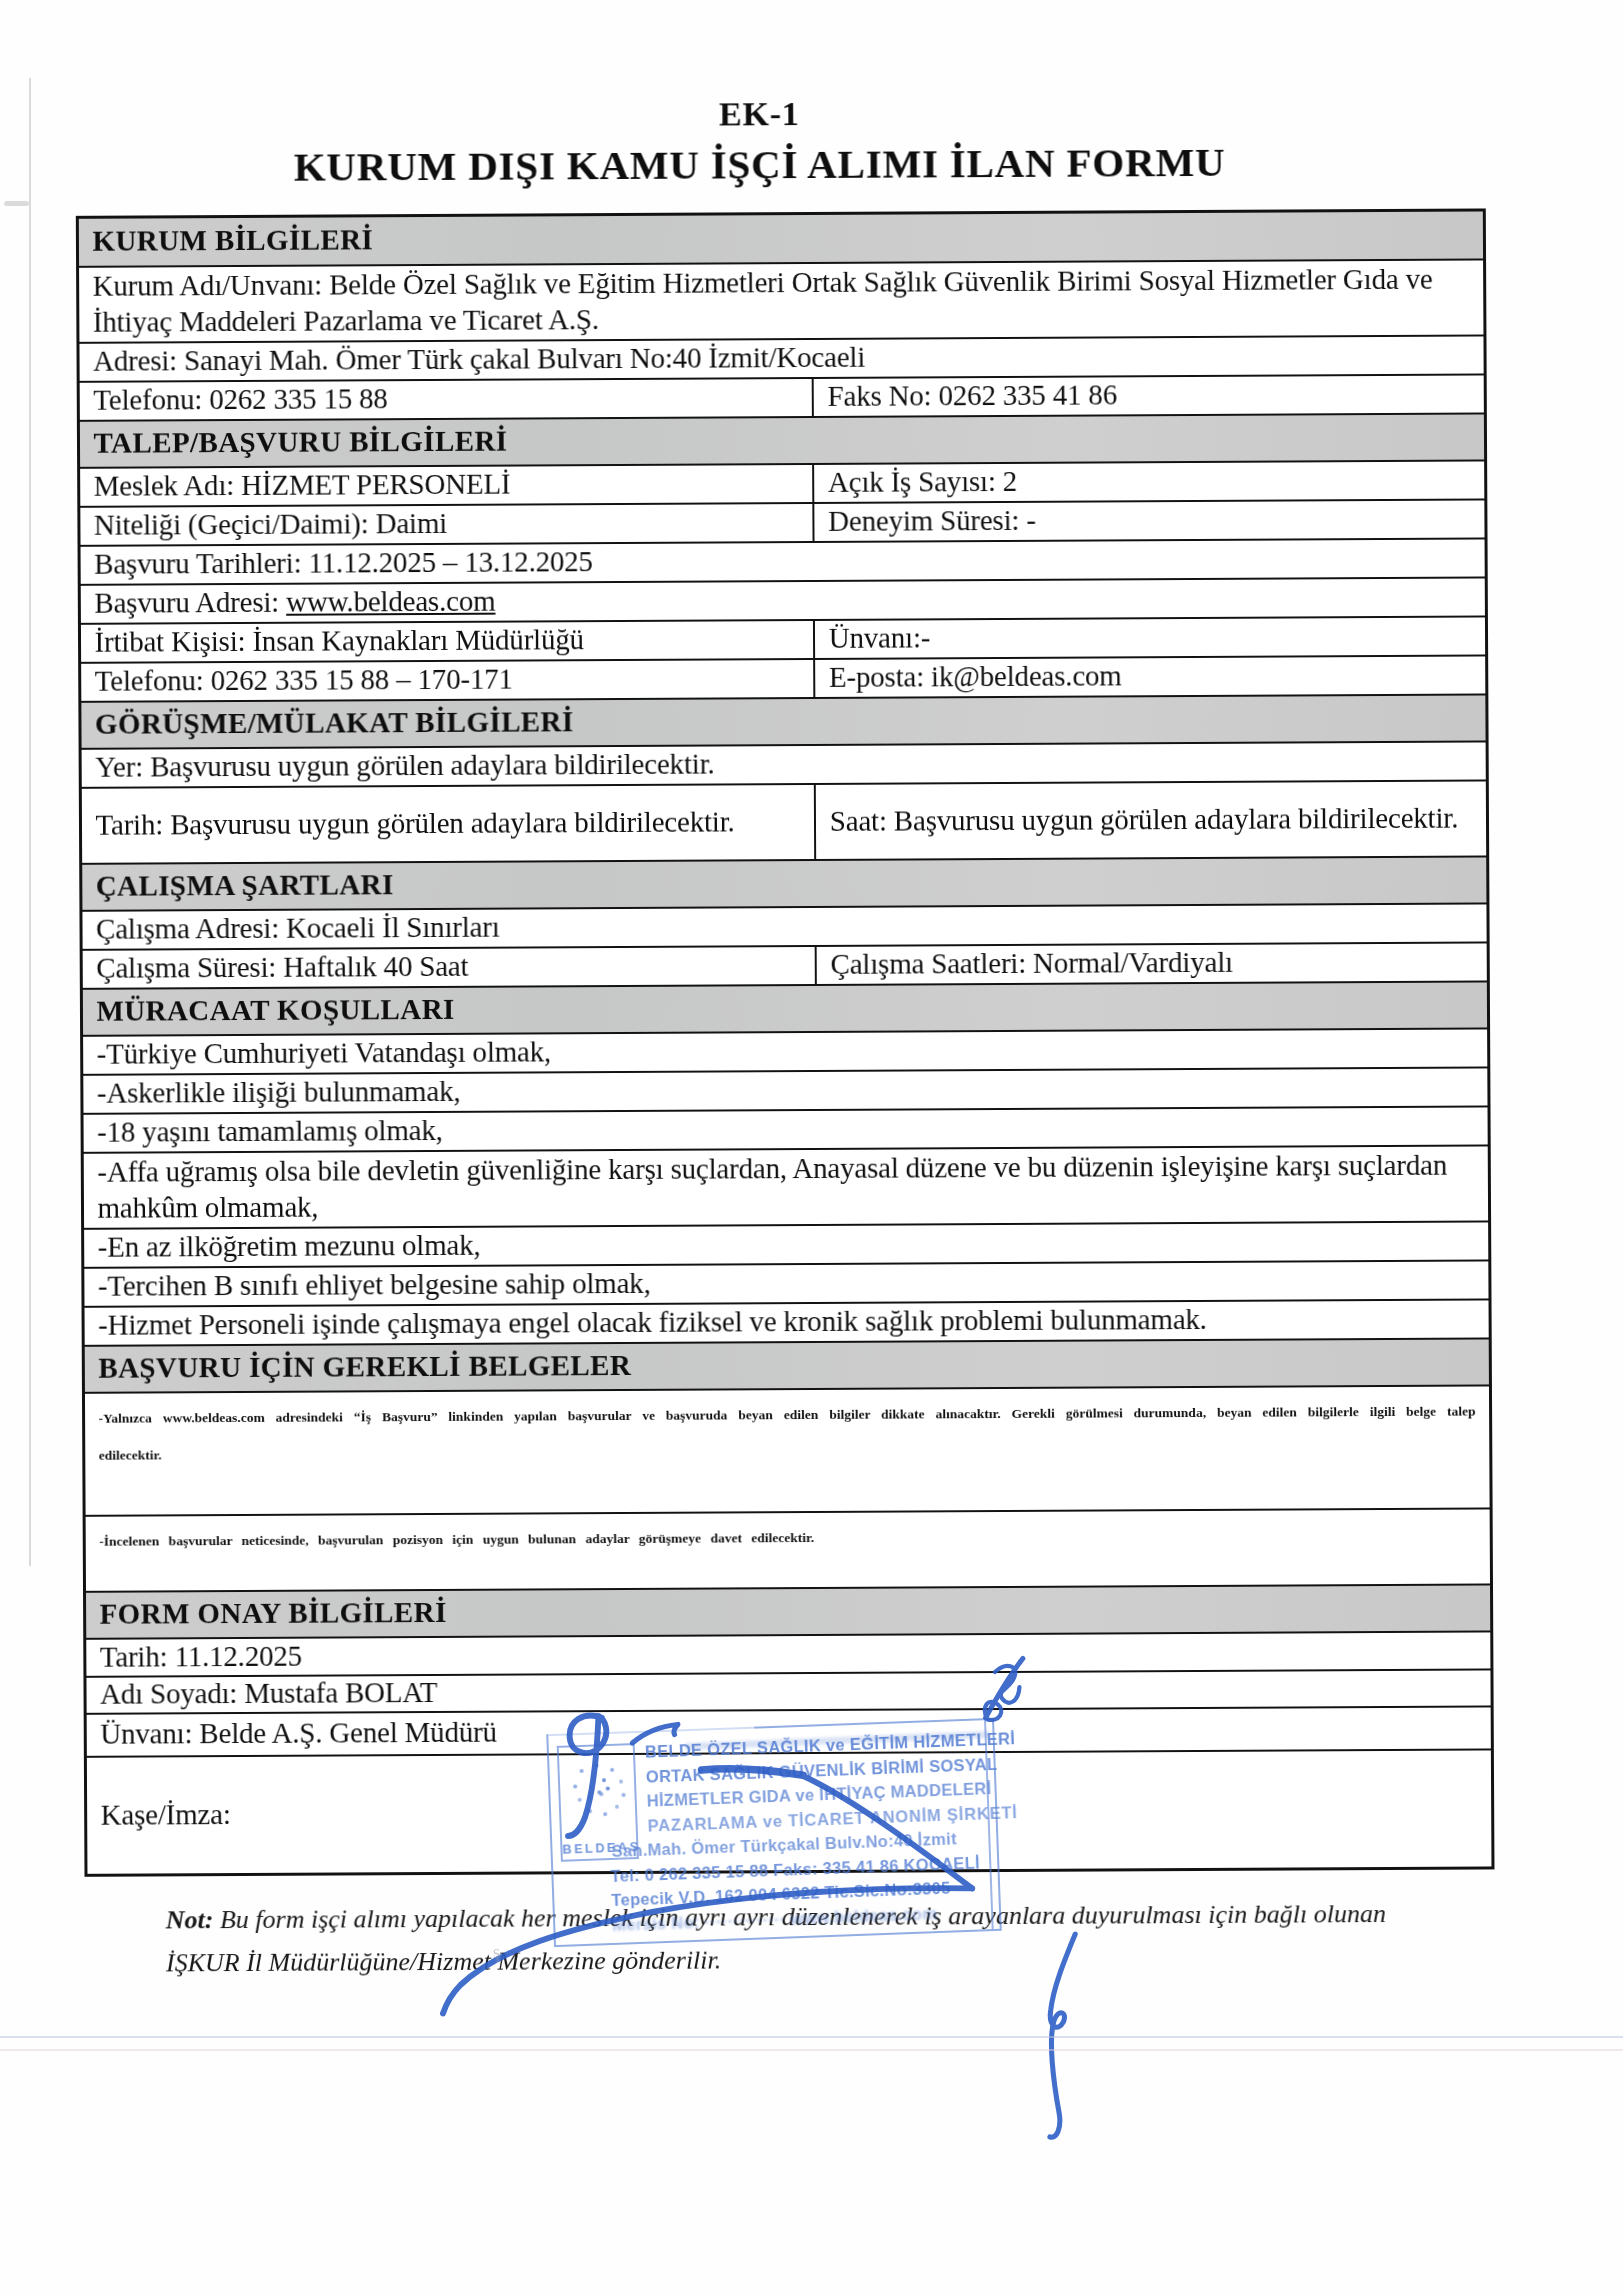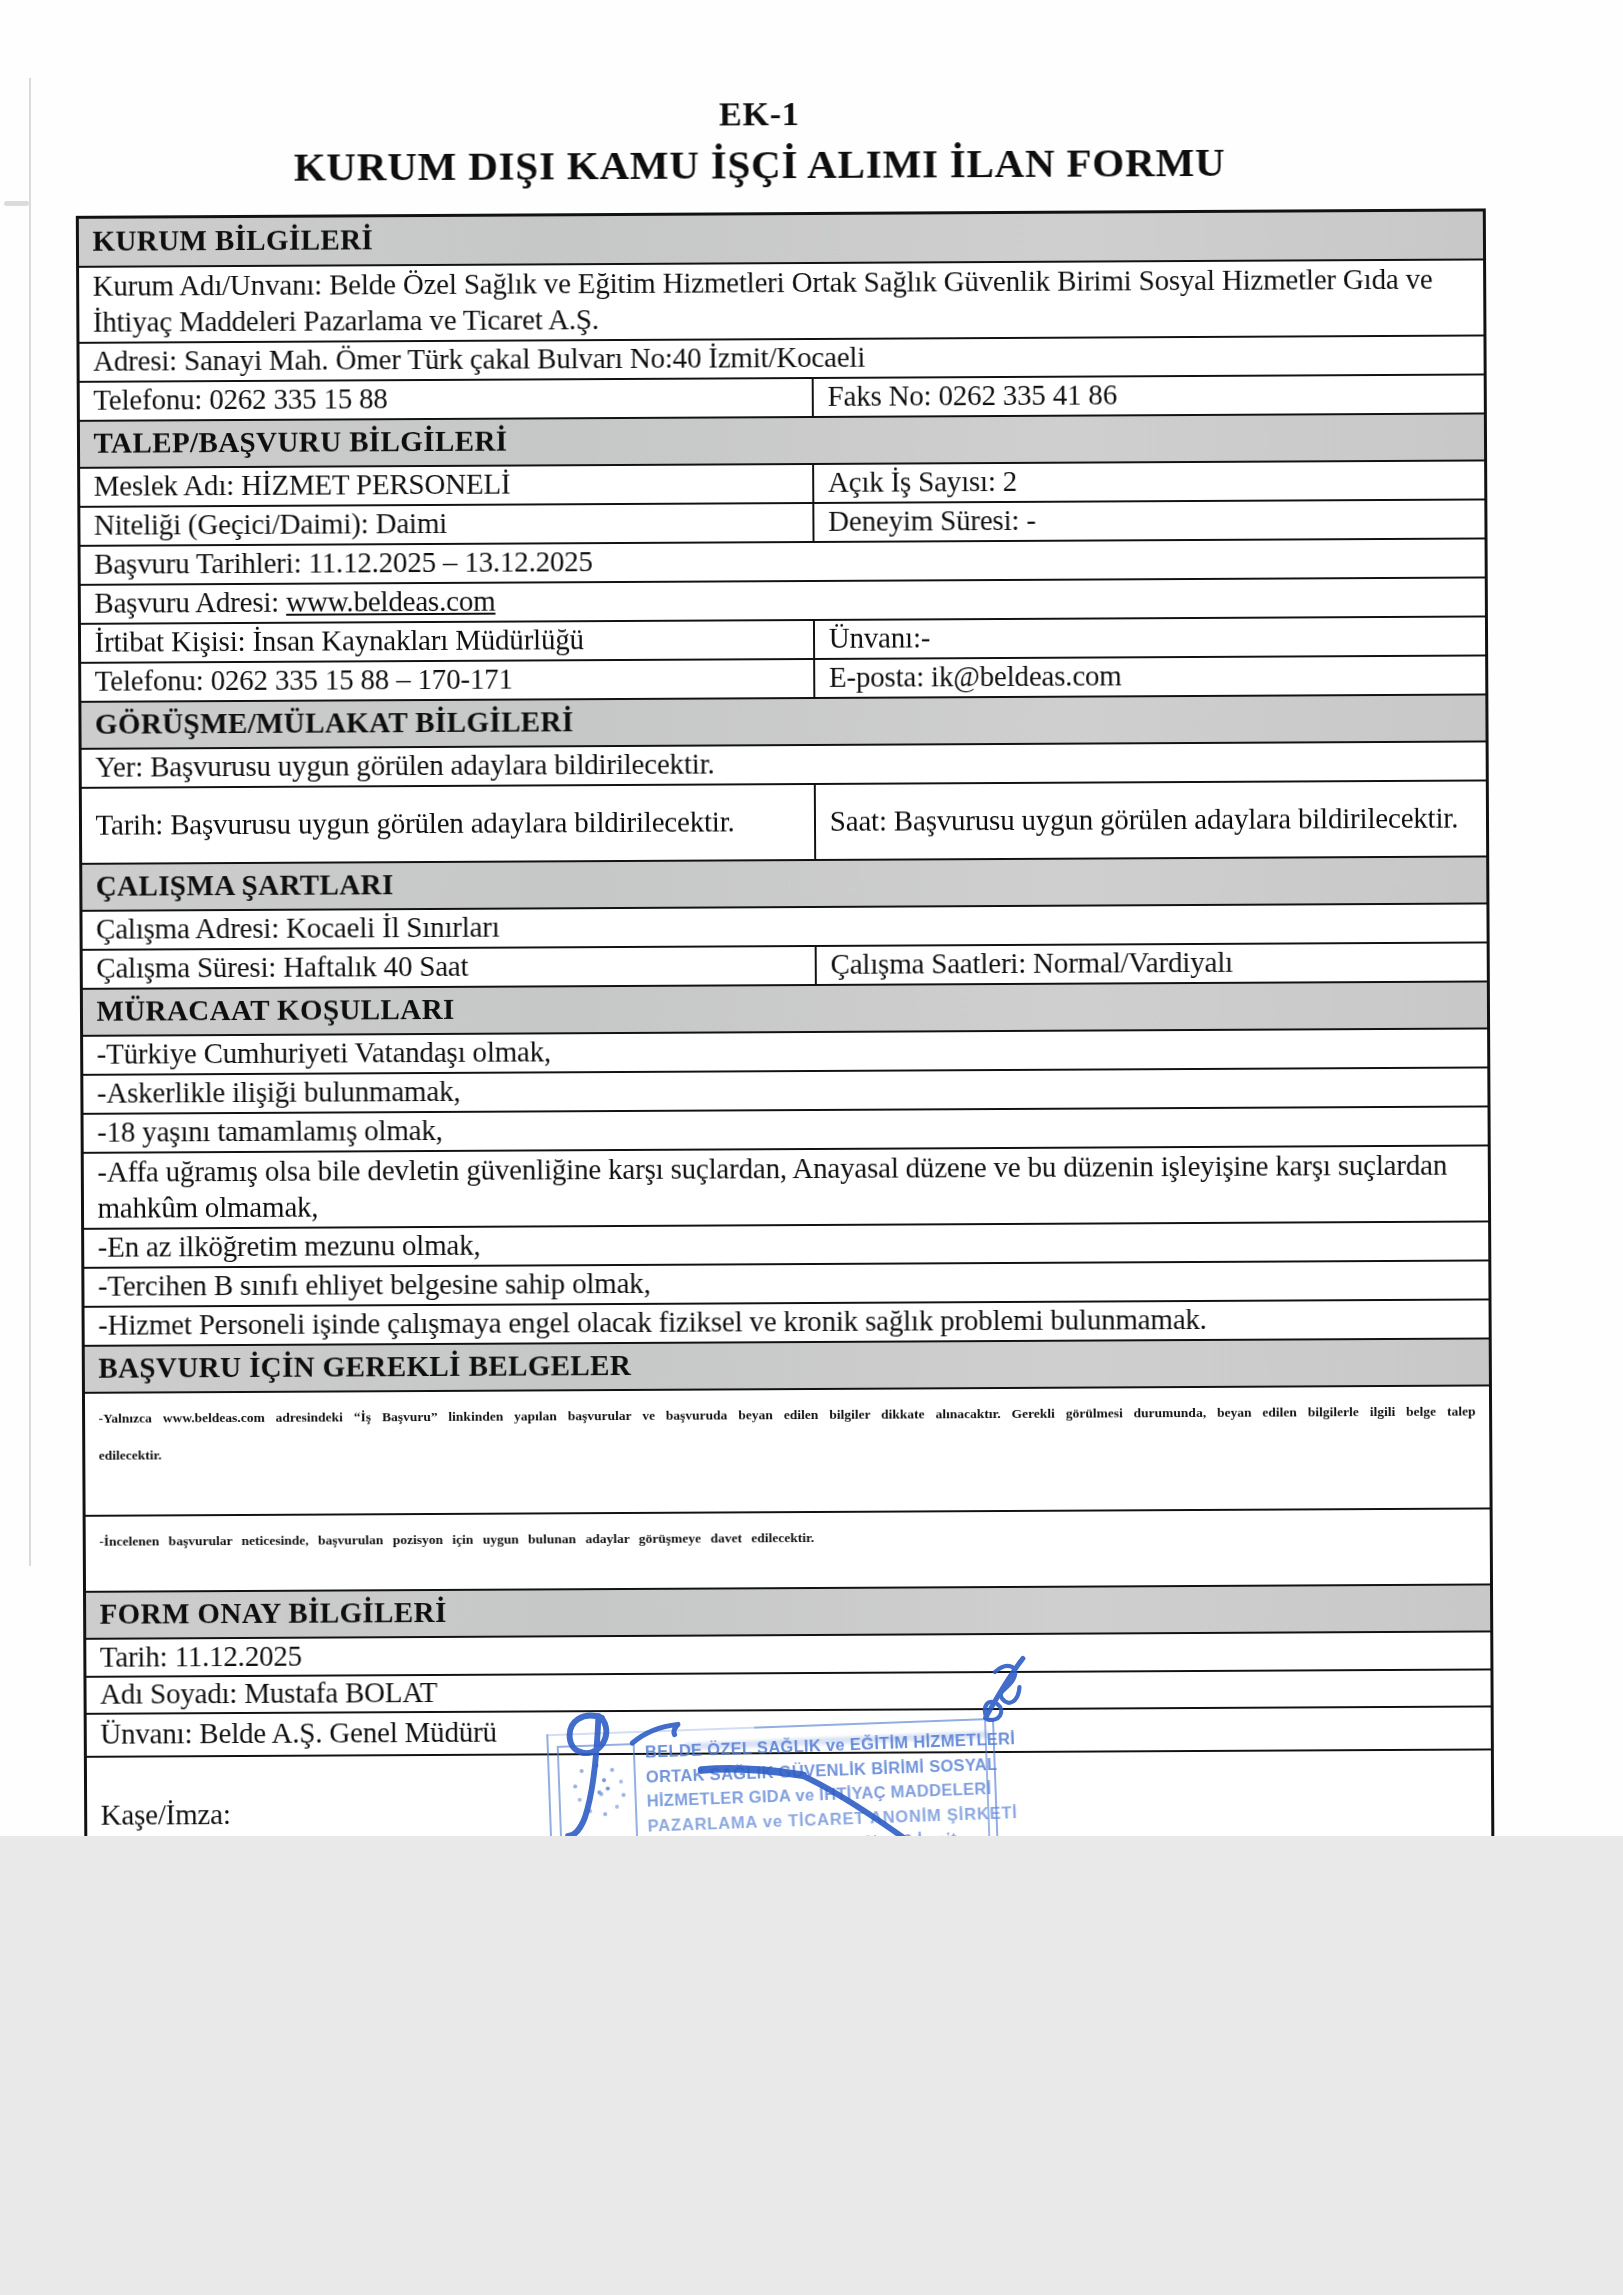--- a/index.html
+++ b/index.html
@@ -1,16 +1,16 @@
 <!DOCTYPE html>
 <html style="font-size:13.5px"><head>
 <meta charset="utf-8">
 <style>
   html,body{margin:0;padding:0;background:#e9e9e9;}
-  .page{position:relative;width:1623px;height:1836px;background:#fefefe;overflow:hidden;
+  .page{position:relative;width:1623px;height:2295px;background:#fefefe;overflow:hidden;
         font-family:"Liberation Serif","DejaVu Serif",serif;color:#121212;}
   .skew{position:absolute;left:0;top:0;width:1623px;transform:rotate(-0.3deg);transform-origin:812px 1015px;
         filter:blur(0.2px) contrast(1.04);}
   
   .title-block{padding-top:95px;width:1410px;margin-left:59px;text-align:center;}
   .ek{font-size:34px;font-weight:bold;letter-spacing:0.8px;line-height:37px;}
   .main-title{font-size:41px;font-weight:bold;letter-spacing:0.8px;line-height:46px;margin-top:8.5px;}
   
   .tbl{margin:25px 0 0 80px;width:1410px;border:3.4px solid #161616;background:#fff;box-sizing:border-box;}
   .row{display:flex;box-sizing:border-box;}

